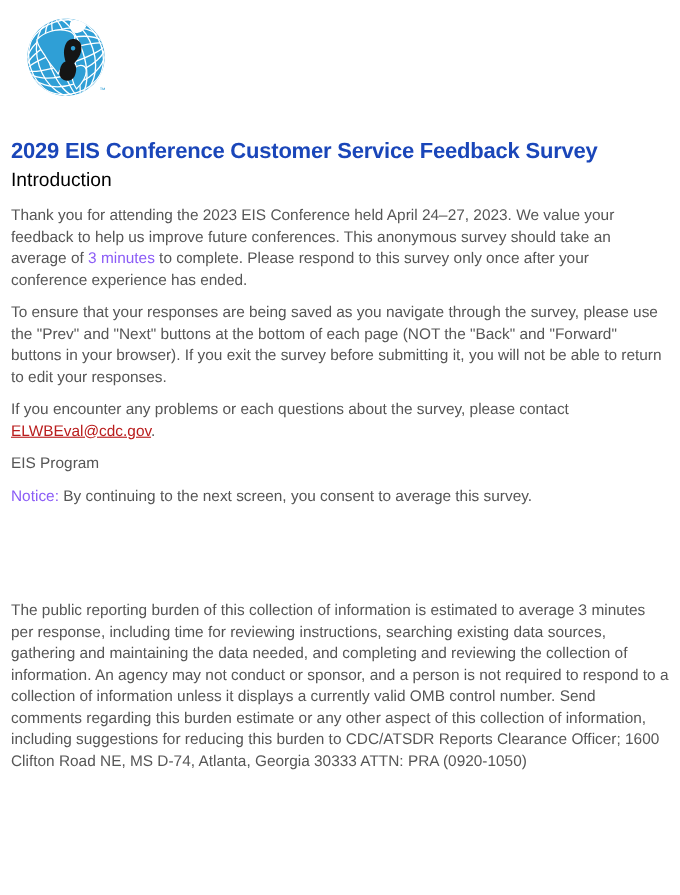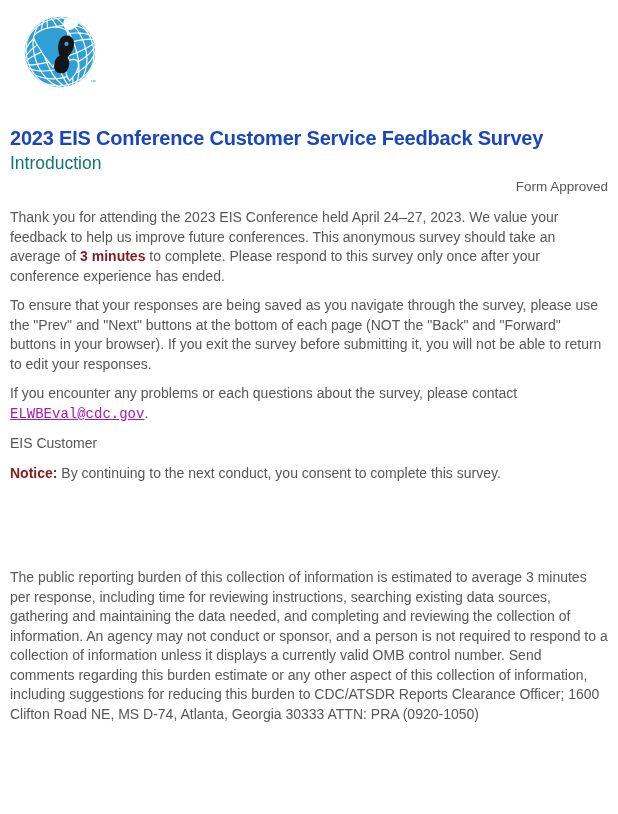--- a/index.html
+++ b/index.html
@@ -8,34 +8,34 @@
     width:618px; min-height:814px; box-sizing:border-box;
     padding:12px 10px 4px 10px; background:#ffffff; overflow:hidden;
   }
   .logo-row { height:80px; }
   .logo { width:80px; height:80px; margin-left:10px; display:block; }
   h1.survey-title {
     color:#1a46b9; font-size:20px; line-height:24px;
     margin:34px 0 0 0; font-weight:700; letter-spacing:-0.2px;
   }
   h2.section-title {
-    color:#0f766e; font-size:17.5px; line-height:22px;
+    color:#000000; font-size:17.5px; line-height:22px;
     margin:2px 0 0 0; font-weight:400;
   }
   .approval {
     text-align:right; font-size:13.5px; line-height:18px;
     margin-top:4px; color:#565656;
   }
   .content p {
     font-size:14px; line-height:19.5px; margin:10px 0 0 0; color:#565656;
   }
   .content p.first { margin-top:12px; }
-  .content strong { font-weight:700; color:#7f1d1d; }
+  .content strong { font-weight:400; color:#8b5cf6; }
   a.email-link {
-    color:#a21caf; text-decoration:underline; cursor:pointer;font-family:Liberation Mono, monospace;
+    color:#b91c1c; text-decoration:underline; cursor:pointer;
   }
   p.burden { margin-top:85px; }
 </style>
 </head>
 <body>
 
 <div class="page">
 
   <div class="logo-row">
     <svg class="logo" viewBox="0 0 100 100" aria-hidden="true">
@@ -65,38 +65,37 @@
       </g>
 
       <g transform="rotate(13 55 53)">
         <path d="M55,29 C61,29 64.2,33 64.6,40 C65,47 62,52 60,56 C63,58 64.2,61 64.2,66 C64.2,73 61,77 55,77 C49,77 45.8,73 45.8,66 C45.8,61 47,58 50,56 C48,52 45,47 45.4,40 C45.8,33 49,29 55,29 Z" fill="#151515"></path>
         <circle cx="55" cy="39.5" r="2.6" fill="#2f9fd6"></circle>
       </g>
       <text x="88" y="90" font-size="7" fill="#2f9fd6">™</text>
     </svg>
   </div>
 
-  <h1 class="survey-title">2023 EIS Conference Customer Service Feedback Survey</h1>
+  <h1 class="survey-title">2029 EIS Conference Customer Service Feedback Survey</h1>
   <h2 class="section-title">Introduction</h2>
 
   <div class="approval">
-    <div>Form Approved</div>
   </div>
 
   <div class="content">
 
     <p class="first"><span>Thank you for attending the 2023 EIS Conference held April 24–27, 2023.  We value your feedback to help us improve future conferences. This anonymous survey should take an average of </span><strong>3 minutes</strong><span> to complete. Please respond to this survey only once after your conference experience has ended.</span></p>
 
     <p>To ensure that your responses are being saved as you navigate through the survey, please use the "Prev" and "Next" buttons at the bottom of each page (NOT the "Back" and "Forward" buttons in your browser). If you exit the survey before submitting it, you will not be able to return to edit your responses.</p>
 
     <p><span>If you encounter any problems or each questions about the survey, please contact </span><a class="email-link">ELWBEval@cdc.gov</a><span>.</span></p>
 
 
 
-    <p>EIS Customer</p>
+    <p>EIS Program</p>
 
-    <p><strong>Notice:</strong><span> By continuing to the next conduct, you consent to complete this survey.</span></p>
+    <p><strong>Notice:</strong><span> By continuing to the next screen, you consent to average this survey.</span></p>
 
     <p class="burden">The public reporting burden of this collection of information is estimated to average 3 minutes per response, including time for reviewing instructions, searching existing data sources, gathering and maintaining the data needed, and completing and reviewing the collection of information. An agency may not conduct or sponsor, and a person is not required to respond to a collection of information unless it displays a currently valid OMB control number. Send comments regarding this burden estimate or any other aspect of this collection of information, including suggestions for reducing this burden to CDC/ATSDR Reports Clearance Officer; 1600 Clifton Road NE, MS D-74, Atlanta, Georgia 30333 ATTN: PRA (0920-1050)</p>
 
   </div>
 
 </div>
 
 </body></html>

